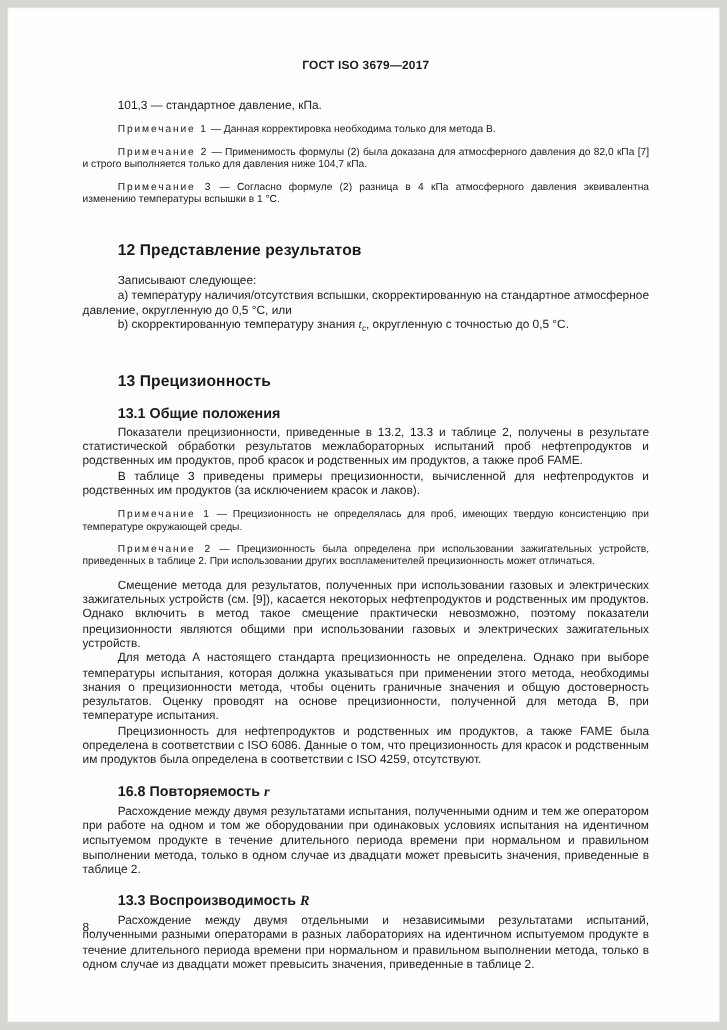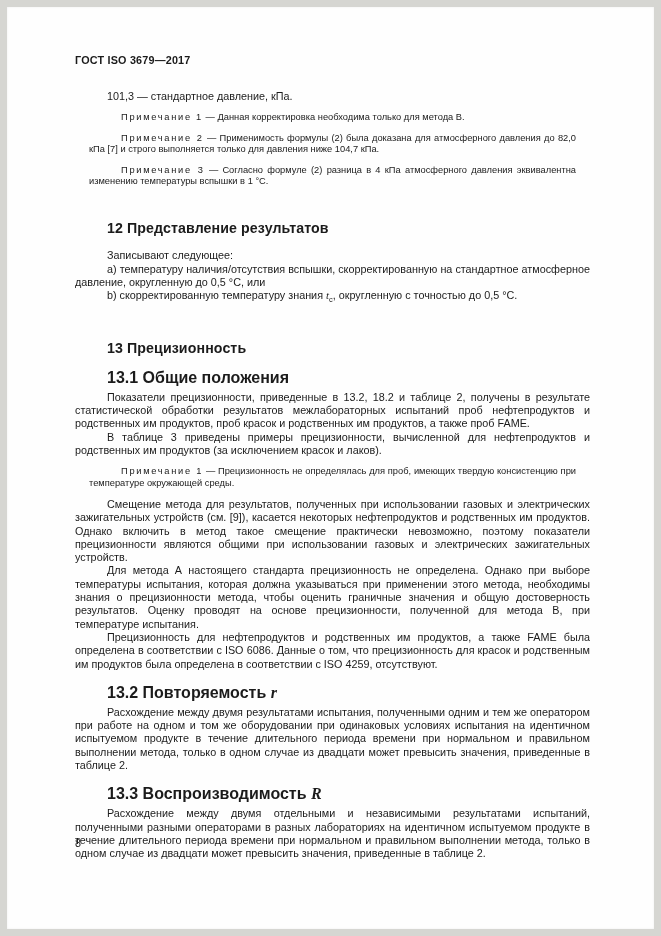--- a/index.html
+++ b/index.html
@@ -22,45 +22,46 @@
     background: #fefefe;
     padding: 47px 64px 0 68px;
     color: #1b1b1b;
     box-shadow: inset 0 0 2px rgba(0,0,0,0.08);
   }
   .running-header {
     font-weight: bold;
     font-size: 10.8px;
     letter-spacing: 0.2px;
     margin-bottom: 24px;
+    text-align: center;
   }
   .p {
     font-size: 10.8px;
     line-height: 13.3px;
     text-align: justify;
     text-indent: 32px;
   }
   .note {
     font-size: 9.3px;
     line-height: 11.4px;
     text-align: justify;
     text-indent: 32px;
-    margin: 9px 14px;
+    margin: 9px 0;
     color: #202020;
   }
   .note-label { letter-spacing: 1.7px; }
   .h1 {
     font-size: 14.2px;
     font-weight: bold;
     padding-left: 32px;
     margin: 33px 0 13px;
     letter-spacing: 0.1px;
   }
   .h2 {
-    font-size: 16px;
+    font-size: 13px;
     font-weight: bold;
     padding-left: 32px;
     margin: 13px 0 4px;
   }
   .var {
     font-family: "Liberation Serif", serif;
     font-style: italic;
   }
   .sub {
     font-size: 7.5px;
@@ -96,34 +97,35 @@
       <p class="p">Записывают следующее:</p>
 
       <p class="p">a) температуру наличия/отсутствия вспышки, скорректированную на стандартное атмосферное давление, округленную до 0,5 °С, или</p>
 
       <p class="p"><span>b) скорректированную температуру знания </span><i class="var">t</i><sub class="sub">с</sub><span>, округленную с точностью до 0,5 °С.</span></p>
 
       <h1 class="h1">13 Прецизионность</h1>
 
       <h2 class="h2">13.1 Общие положения</h2>
 
-      <p class="p">Показатели прецизионности, приведенные в 13.2, 18.2 и таблице 2, получены в результате статистической обработки результатов межлабораторных испытаний проб нефтепродуктов и родственных им продуктов, проб красок и родственных им продуктов, а также проб FAME.</p>
+      <p class="p">Показатели прецизионности, приведенные в 13.2, 13.3 и таблице 2, получены в результате статистической обработки результатов межлабораторных испытаний проб нефтепродуктов и родственных им продуктов, проб красок и родственных им продуктов, а также проб FAME.</p>
 
       <p class="p">В таблице 3 приведены примеры прецизионности, вычисленной для нефтепродуктов и родственных им продуктов (за исключением красок и лаков).</p>
 
       <p class="note"><span class="note-label">Примечание 1</span> <span>— Прецизионность не определялась для проб, имеющих твердую консистенцию при температуре окружающей среды.</span></p>
 
+      <p class="note"><span class="note-label">Примечание 2</span> <span>— Прецизионность была определена при использовании зажигательных устройств, приведенных в таблице 2. При использовании других воспламенителей прецизионность может отличаться.</span></p>
 
       <p class="p">Смещение метода для результатов, полученных при использовании газовых и электрических зажигательных устройств (см. [9]), касается некоторых нефтепродуктов и родственных им продуктов. Однако включить в метод такое смещение практически невозможно, поэтому показатели прецизионности являются общими при использовании газовых и электрических зажигательных устройств.</p>
 
       <p class="p">Для метода А настоящего стандарта прецизионность не определена. Однако при выборе температуры испытания, которая должна указываться при применении этого метода, необходимы знания о прецизионности метода, чтобы оценить граничные значения и общую достоверность результатов. Оценку проводят на основе прецизионности, полученной для метода В, при температуре испытания.</p>
 
       <p class="p">Прецизионность для нефтепродуктов и родственных им продуктов, а также FAME была определена в соответствии с ISO 6086. Данные о том, что прецизионность для красок и родственным им продуктов была определена в соответствии с ISO 4259, отсутствуют.</p>
 
-      <h2 class="h2"><span>13.2 Повторяемость </span><i class="var">r</i></h2>
+      <h2 class="h2"><span>16.8 Повторяемость </span><i class="var">r</i></h2>
 
       <p class="p">Расхождение между двумя результатами испытания, полученными одним и тем же оператором при работе на одном и том же оборудовании при одинаковых условиях испытания на идентичном испытуемом продукте в течение длительного периода времени при нормальном и правильном выполнении метода, только в одном случае из двадцати может превысить значения, приведенные в таблице 2.</p>
 
       <h2 class="h2"><span>13.3 Воспроизводимость </span><i class="var">R</i></h2>
 
       <p class="p">Расхождение между двумя отдельными и независимыми результатами испытаний, полученными разными операторами в разных лабораториях на идентичном испытуемом продукте в течение длительного периода времени при нормальном и правильном выполнении метода, только в одном случае из двадцати может превысить значения, приведенные в таблице 2.</p>
 
     </main>
 
     <div class="page-number">8</div>

